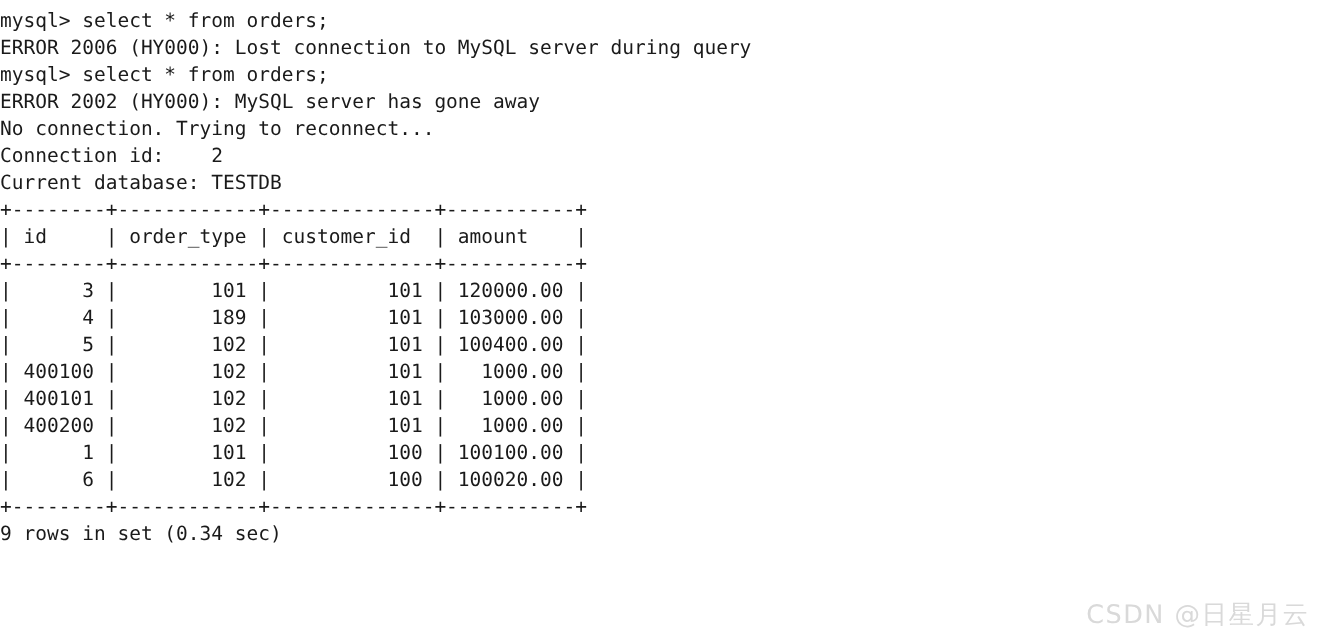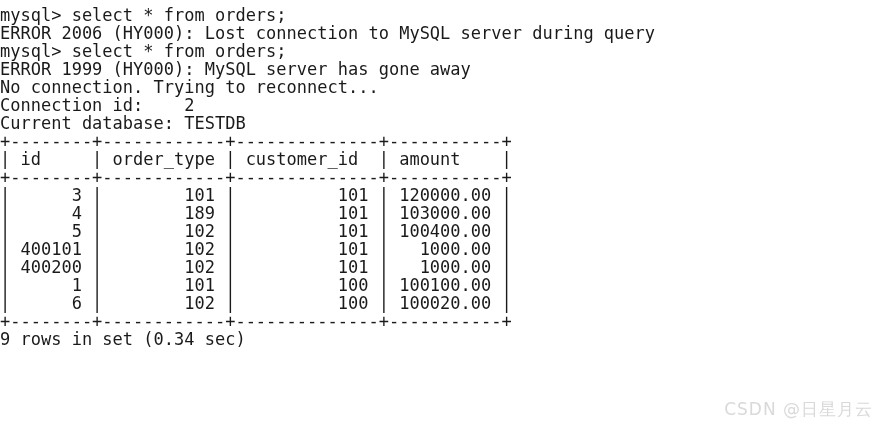--- a/index.html
+++ b/index.html
@@ -20,21 +20,21 @@
     position: absolute;
     left: 0px;
     top: 6px;
     width: 885px;
   }
 
   pre.term-line {
     margin: 0;
     padding: 0;
     font-family: "DejaVu Sans Mono", "Liberation Mono", monospace;
-    font-size: 17px;
+    font-size: 13px;
     line-height: 18px;
     color: #1a1a1a;
     white-space: pre;
     letter-spacing: 0px;
     font-weight: normal;
   }
 
   pre.term-line.blank {
     color: transparent;
   }
@@ -52,31 +52,32 @@
     margin-left: 32px;
   }
 </style>
 </head>
 <body>
 
 <div id="terminal">
   <pre class="term-line">mysql&gt; select * from orders;</pre>
   <pre class="term-line">ERROR 2006 (HY000): Lost connection to MySQL server during query</pre>
   <pre class="term-line">mysql&gt; select * from orders;</pre>
-  <pre class="term-line">ERROR 1999 (HY000): MySQL server has gone away</pre>
+  <pre class="term-line">ERROR 2002 (HY000): MySQL server has gone away</pre>
   <pre class="term-line">No connection. Trying to reconnect...</pre>
   <pre class="term-line">Connection id:    2</pre>
   <pre class="term-line">Current database: TESTDB</pre>
   <pre class="term-line blank"></pre>
   <pre class="term-line">+--------+------------+--------------+-----------+</pre>
   <pre class="term-line">| id     | order_type | customer_id  | amount    |</pre>
   <pre class="term-line">+--------+------------+--------------+-----------+</pre>
   <pre class="term-line">|      3 |        101 |          101 | 120000.00 |</pre>
   <pre class="term-line">|      4 |        189 |          101 | 103000.00 |</pre>
   <pre class="term-line">|      5 |        102 |          101 | 100400.00 |</pre>
+  <pre class="term-line">| 400100 |        102 |          101 |   1000.00 |</pre>
   <pre class="term-line">| 400101 |        102 |          101 |   1000.00 |</pre>
   <pre class="term-line">| 400200 |        102 |          101 |   1000.00 |</pre>
   <pre class="term-line">|      1 |        101 |          100 | 100100.00 |</pre>
   <pre class="term-line">|      6 |        102 |          100 | 100020.00 |</pre>
   <pre class="term-line">+--------+------------+--------------+-----------+</pre>
   <pre class="term-line">9 rows in set (0.34 sec)</pre>
 </div>
 
 <div id="watermark">CSDN @日星月云</div>
 

